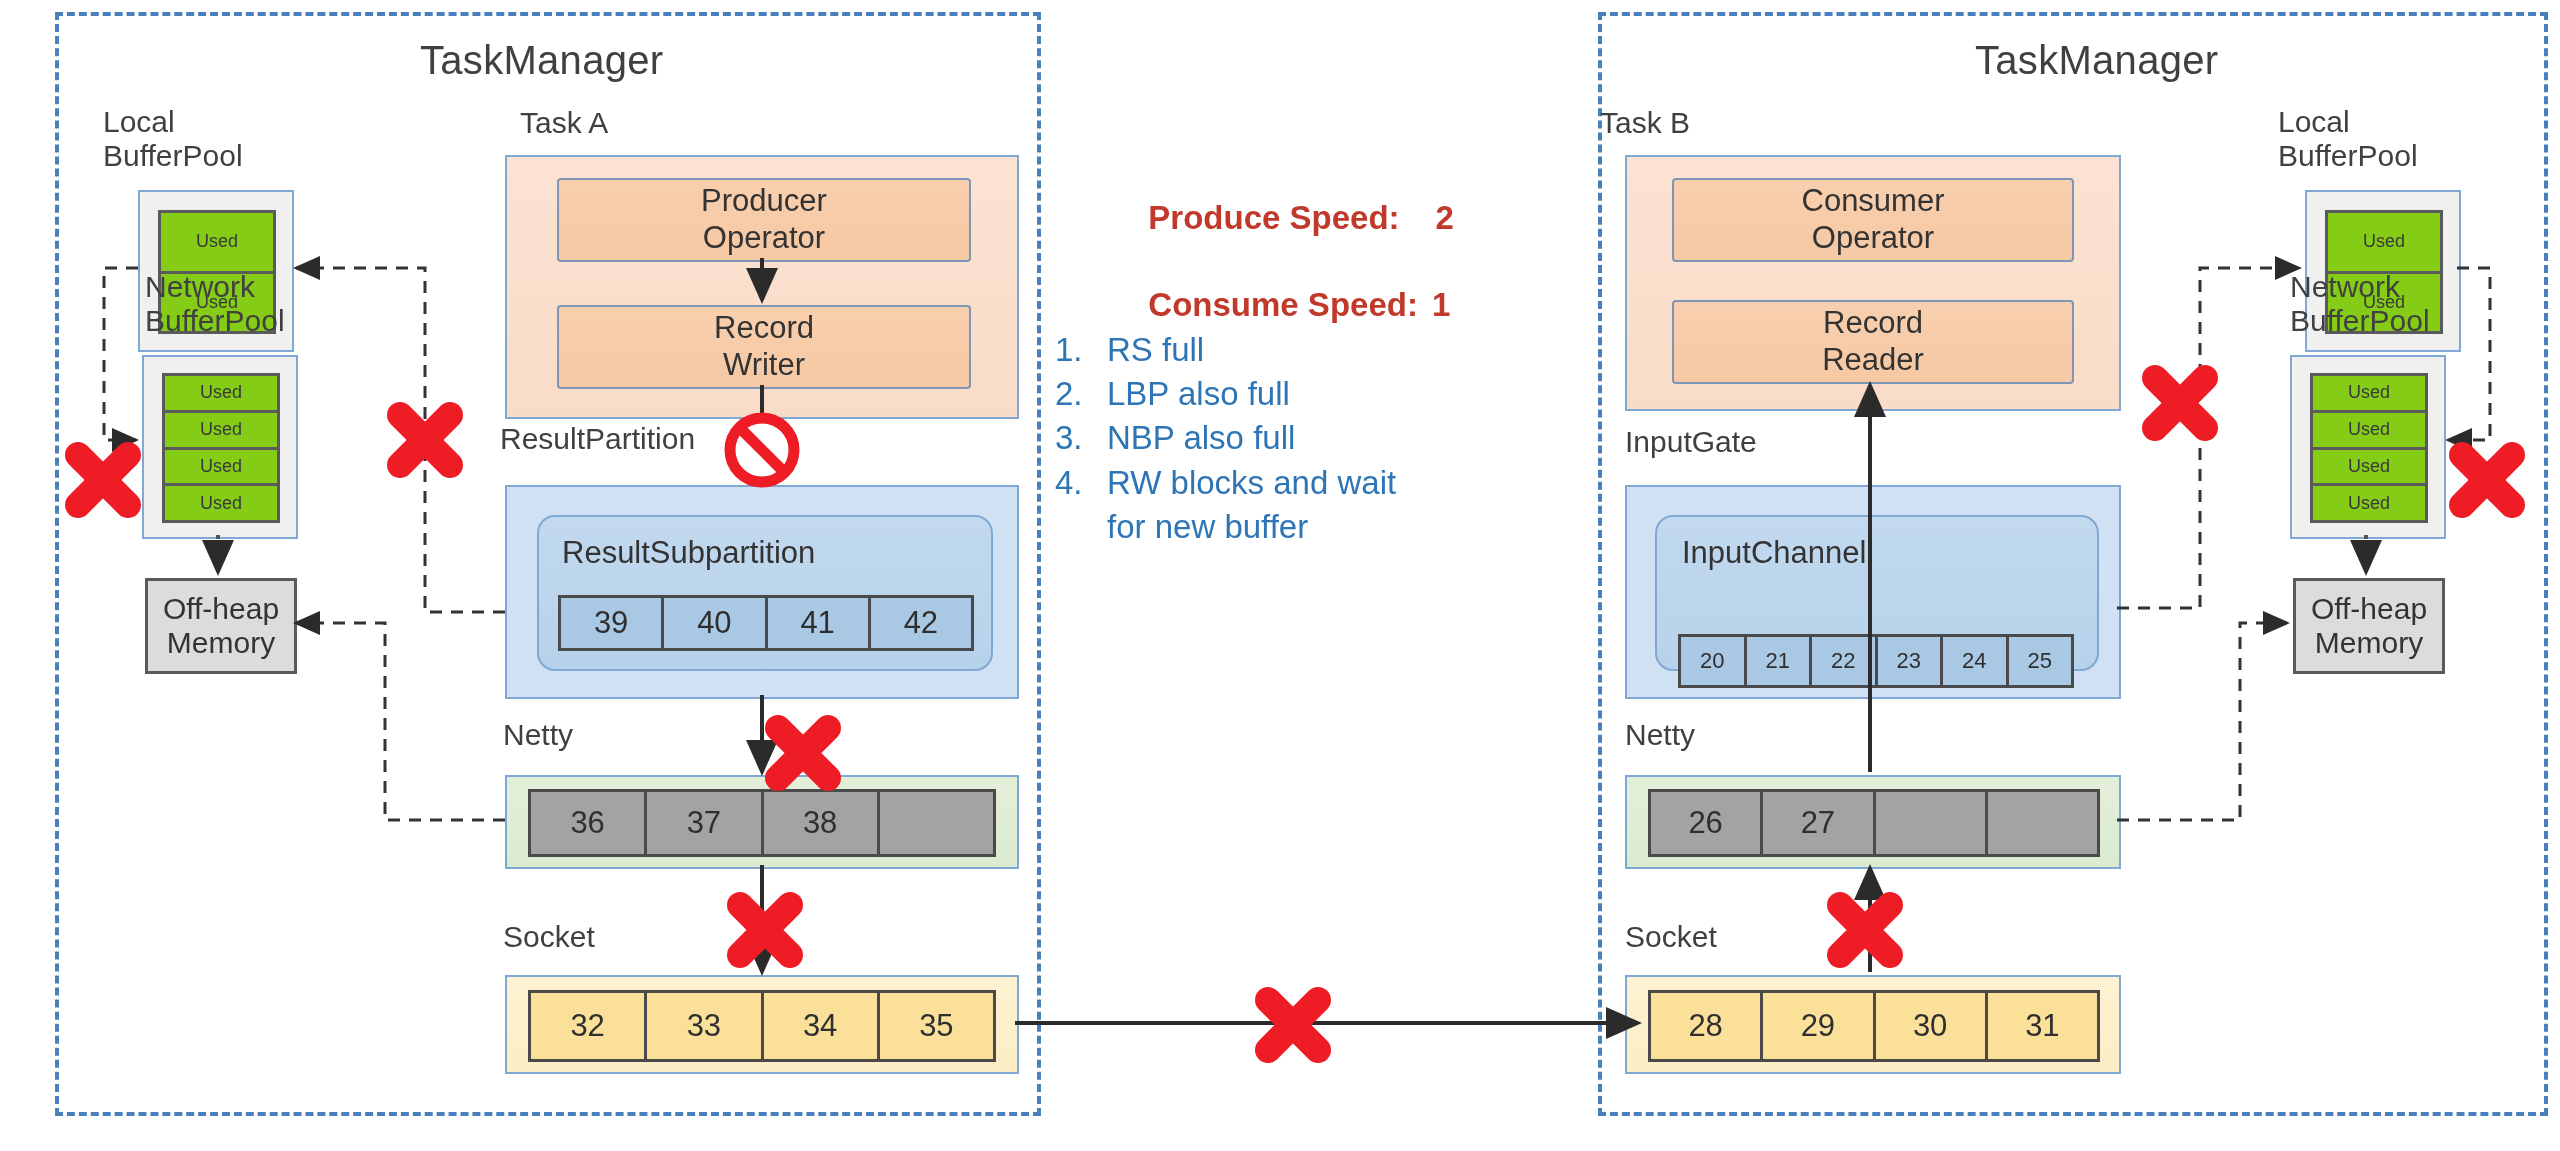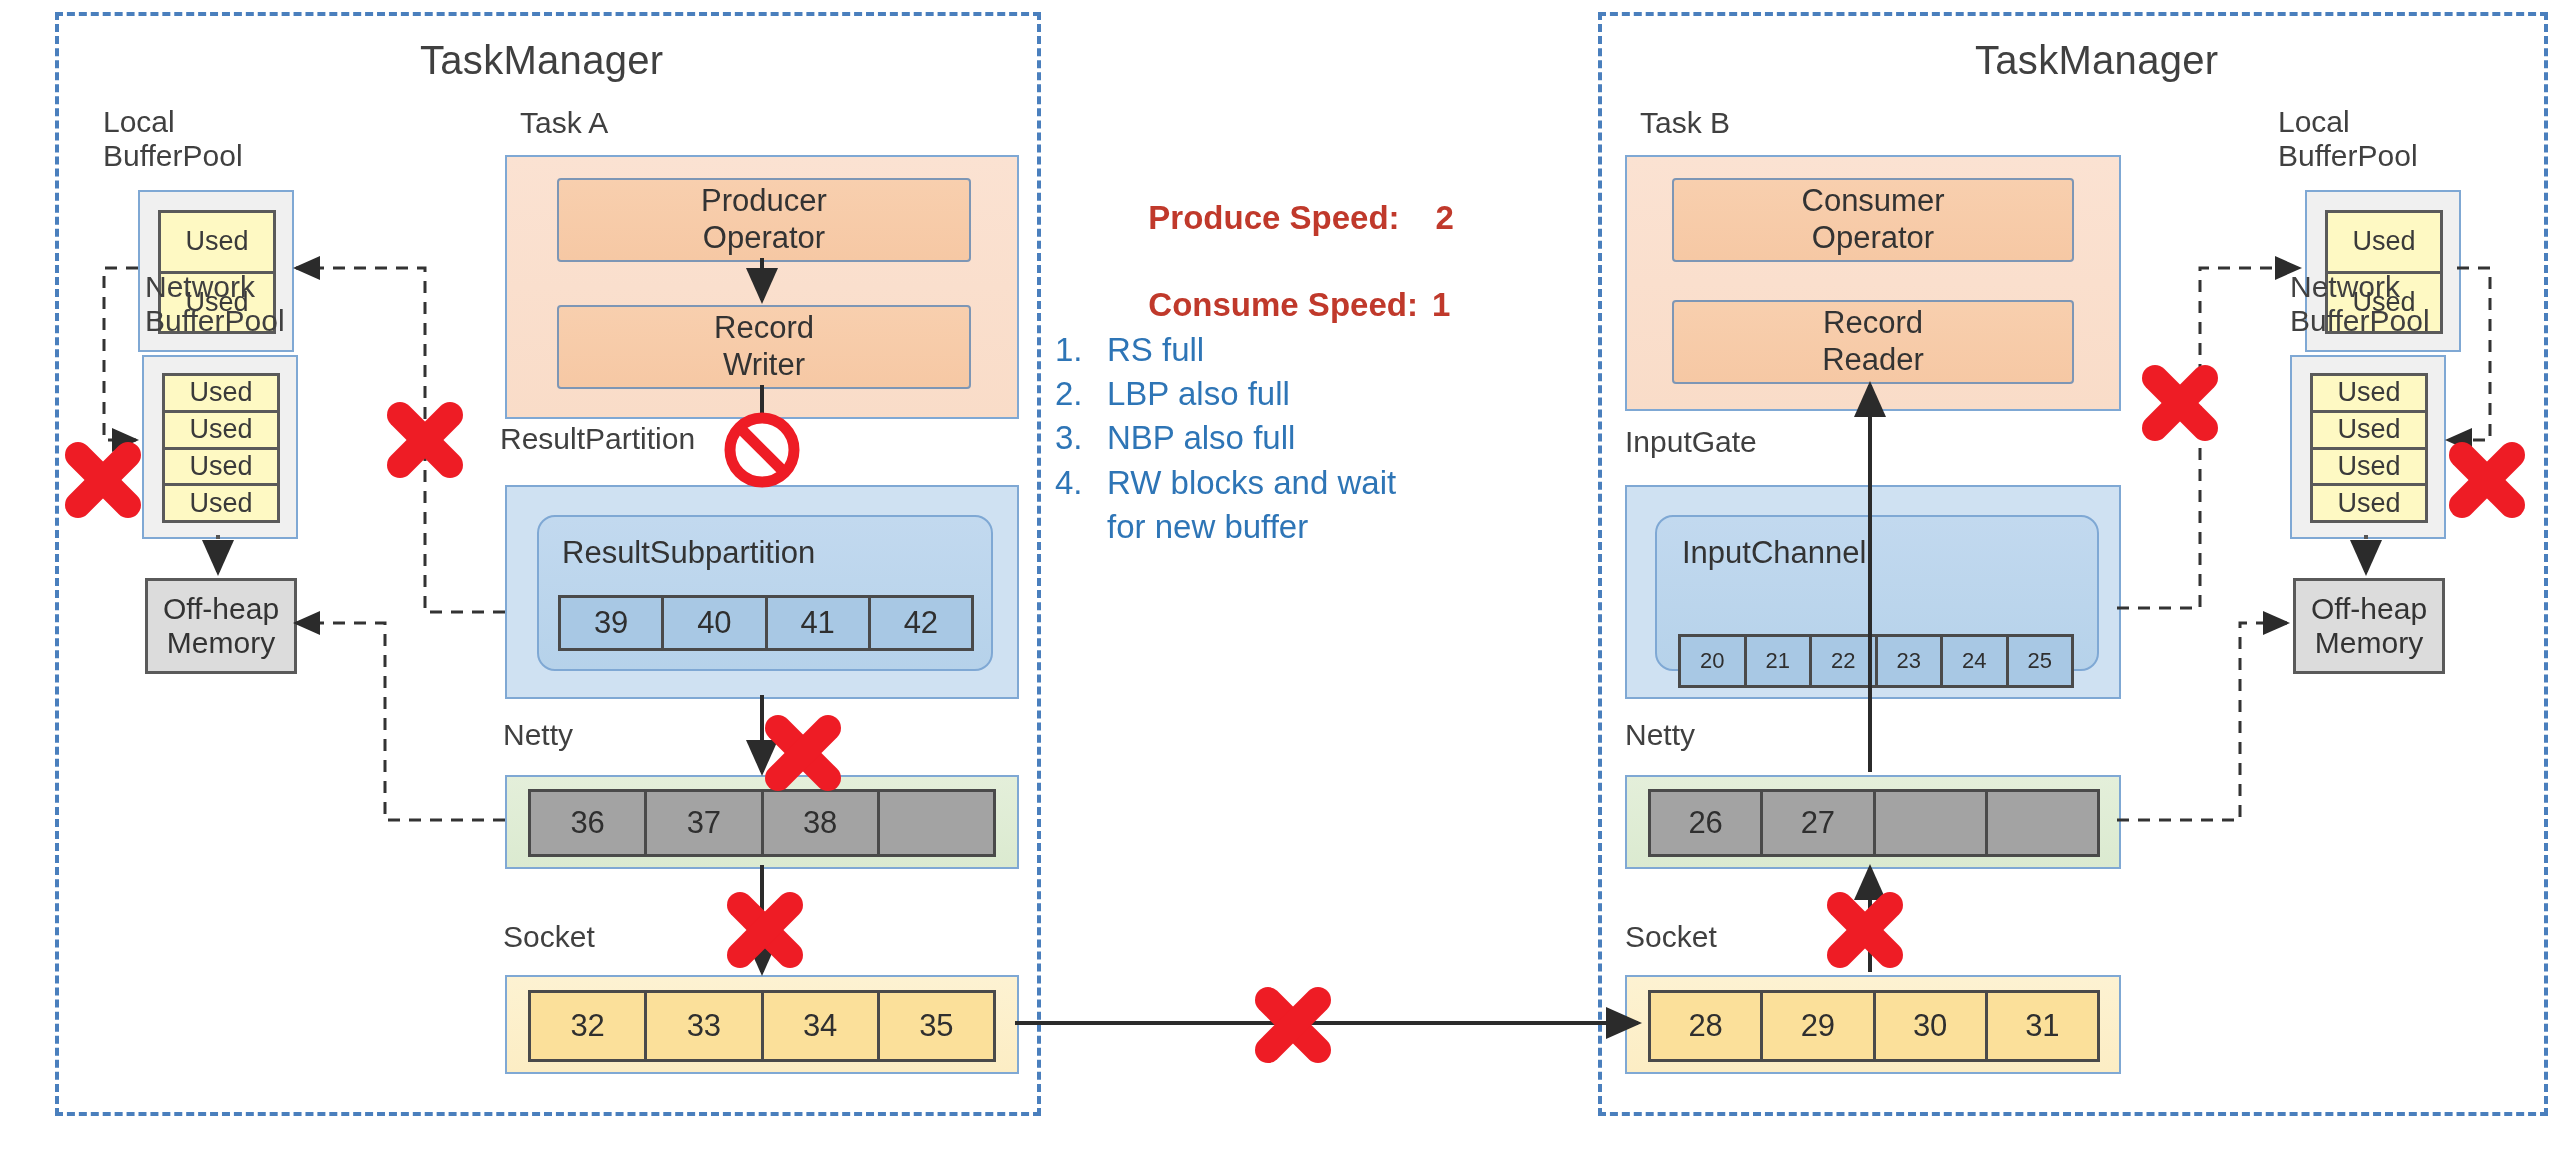--- a/index.html
+++ b/index.html
@@ -6,21 +6,21 @@
   body{width:2560px;height:1151px;position:relative;overflow:hidden;
        font-family:"Liberation Sans","DejaVu Sans",sans-serif;color:#3a3a3a;}
   
   .tm-frame{position:absolute;border:4px dashed #4a7fbd;background:transparent;}
   .tm-title{position:absolute;font-size:40px;color:#404040;letter-spacing:.3px;white-space:nowrap;text-align:right;}
   .lbl{position:absolute;font-size:30px;color:#404040;line-height:1.12;white-space:pre-line;}
   
   .pool-box{position:absolute;border:2px solid #7fa8d4;background:#f0f0f0;}
   .used-stack{position:absolute;border:3px solid #5a5a5a;background:#d4d4d4;display:flex;flex-direction:column;}
   .used-cell{flex:1;display:flex;align-items:center;justify-content:center;
-             font-size:27px;color:#3a3a3a;border-bottom:3px solid #5a5a5a;background:#fef9c3;}
+             font-size:18px;color:#3a3a3a;border-bottom:3px solid #5a5a5a;background:#84cc16;}
   .used-cell:last-child{border-bottom:none;}
   .offheap{position:absolute;border:3px solid #5a5a5a;background:#dcdcdc;
            display:flex;align-items:center;justify-content:center;text-align:center;
            font-size:30px;color:#333;line-height:1.15;white-space:pre-line;}
   
   .task-box{position:absolute;border:2px solid #7fa8d4;
             background:linear-gradient(180deg,#fbe2d2 0%,#f9dcc8 100%);}
   .op-box{position:absolute;border:2px solid #7d96b5;border-radius:4px;
           background:linear-gradient(180deg,#f8cfae 0%,#f6c8a4 100%);
           display:flex;align-items:center;justify-content:center;text-align:center;
@@ -137,21 +137,21 @@
     </div>
   <div class="row">
       <span class="num"></span>
       <span>for new buffer</span>
     </div>
 </div>
 
 <div class="tm-frame" style="left:1598px;top:12px;width:942px;height:1096px;"></div>
 <div class="tm-title" style="left:1975px;top:38px;">TaskManager</div>
 
-<div class="lbl" style="left:1640px;top:106px;">Task B</div>
+<div class="lbl" style="left:1600px;top:106px;">Task B</div>
 <div class="task-box" style="left:1625px;top:155px;width:492px;height:252px;"></div>
 <div class="op-box" style="left:1672px;top:178px;width:398px;height:80px;">Consumer
 Operator</div>
 <div class="op-box" style="left:1672px;top:300px;width:398px;height:80px;">Record
 Reader</div>
 
 <div class="lbl" style="left:1625px;top:425px;">InputGate</div>
 <div class="part-box" style="left:1625px;top:485px;width:492px;height:210px;"></div>
 <div class="sub-box" style="left:1655px;top:515px;width:440px;height:152px;"></div>
 <div class="sub-title" style="left:1682px;top:535px;">InputChannel</div>

